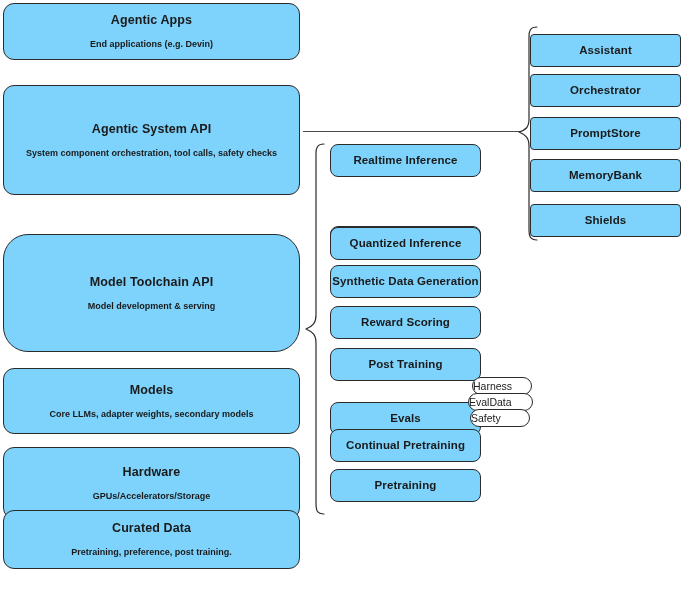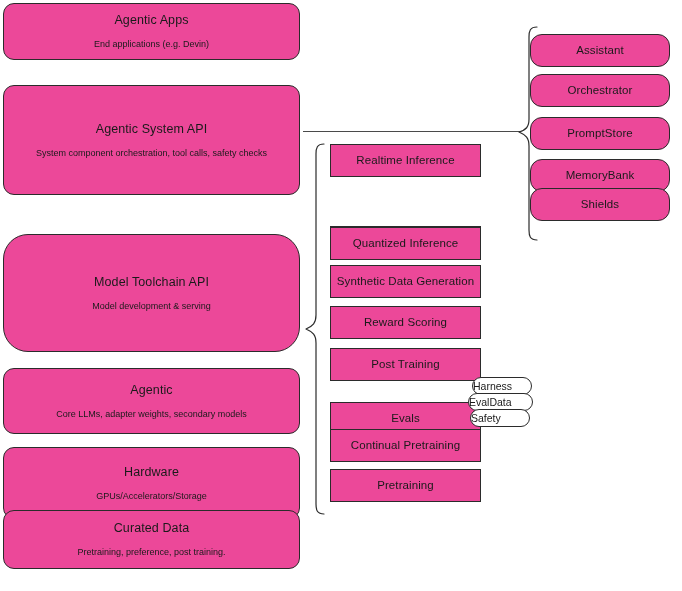--- a/index.html
+++ b/index.html
@@ -16,29 +16,30 @@
     width: 682px;
     height: 591px;
     background: #ffffff;
     overflow: hidden;
   }
 
   
   .node {
     position: absolute;
     box-sizing: border-box;
-    background: #ec4899;
+    background: #7dd3fc;
     border: 1.2px solid #2b2b2b;
     border-radius: 9px;
     display: flex;
     flex-direction: column;
     align-items: center;
     justify-content: center;
     text-align: center;
     color: #1a1a1a;
+    font-weight: bold;
   }
   .node .title {
     font-size: 12.5px;
     line-height: 15px;
     letter-spacing: 0.1px;
     white-space: nowrap;
   }
   .node .subtitle {
     font-size: 9px;
     line-height: 12px;
@@ -52,31 +53,31 @@
     left: 3px;
     width: 297px;
     border-radius: 11px;
   }
 
   
   .leaf-mid {
     left: 330px;
     width: 151px;
     height: 33px;
-    border-radius: 0;
+    border-radius: 8px;
     justify-content: center;
   }
   .leaf-mid .title { font-size: 11.5px; }
 
   
   .leaf-right {
     left: 530px;
-    width: 140px;
+    width: 151px;
     height: 33px;
-    border-radius: 12px;
+    border-radius: 4px;
   }
   .leaf-right .title { font-size: 11.5px; }
 
   
   .pill {
     position: absolute;
     box-sizing: border-box;
     background: #ffffff;
     border: 1.2px solid #2b2b2b;
     border-radius: 11px;
@@ -123,21 +124,21 @@
     <div class="title">Agentic System API</div>
     <div class="subtitle">System component orchestration, tool calls, safety checks</div>
   </div>
 
   <div class="node layer-box" style="top:234px; height:118px;border-radius:25px;">
     <div class="title">Model Toolchain API</div>
     <div class="subtitle">Model development &amp; serving</div>
   </div>
 
   <div class="node layer-box" style="top:368px; height:66px;">
-    <div class="title">Agentic</div>
+    <div class="title">Models</div>
     <div class="subtitle">Core LLMs, adapter weights, secondary models</div>
   </div>
 
   <div class="node layer-box" style="top:447px; height:72px;">
     <div class="title">Hardware</div>
     <div class="subtitle">GPUs/Accelerators/Storage</div>
   </div>
 
   <div class="node layer-box" style="top:510px; height:59px;">
     <div class="title">Curated Data</div>
@@ -227,17 +228,17 @@
   </div>
 
   <div class="node leaf-right" style="top:117px;">
     <div class="title">PromptStore</div>
   </div>
 
   <div class="node leaf-right" style="top:159px;">
     <div class="title">MemoryBank</div>
   </div>
 
-  <div class="node leaf-right" style="top:188px;">
+  <div class="node leaf-right" style="top:204px;">
     <div class="title">Shields</div>
   </div>
 
 </div>
 
 </body></html>

